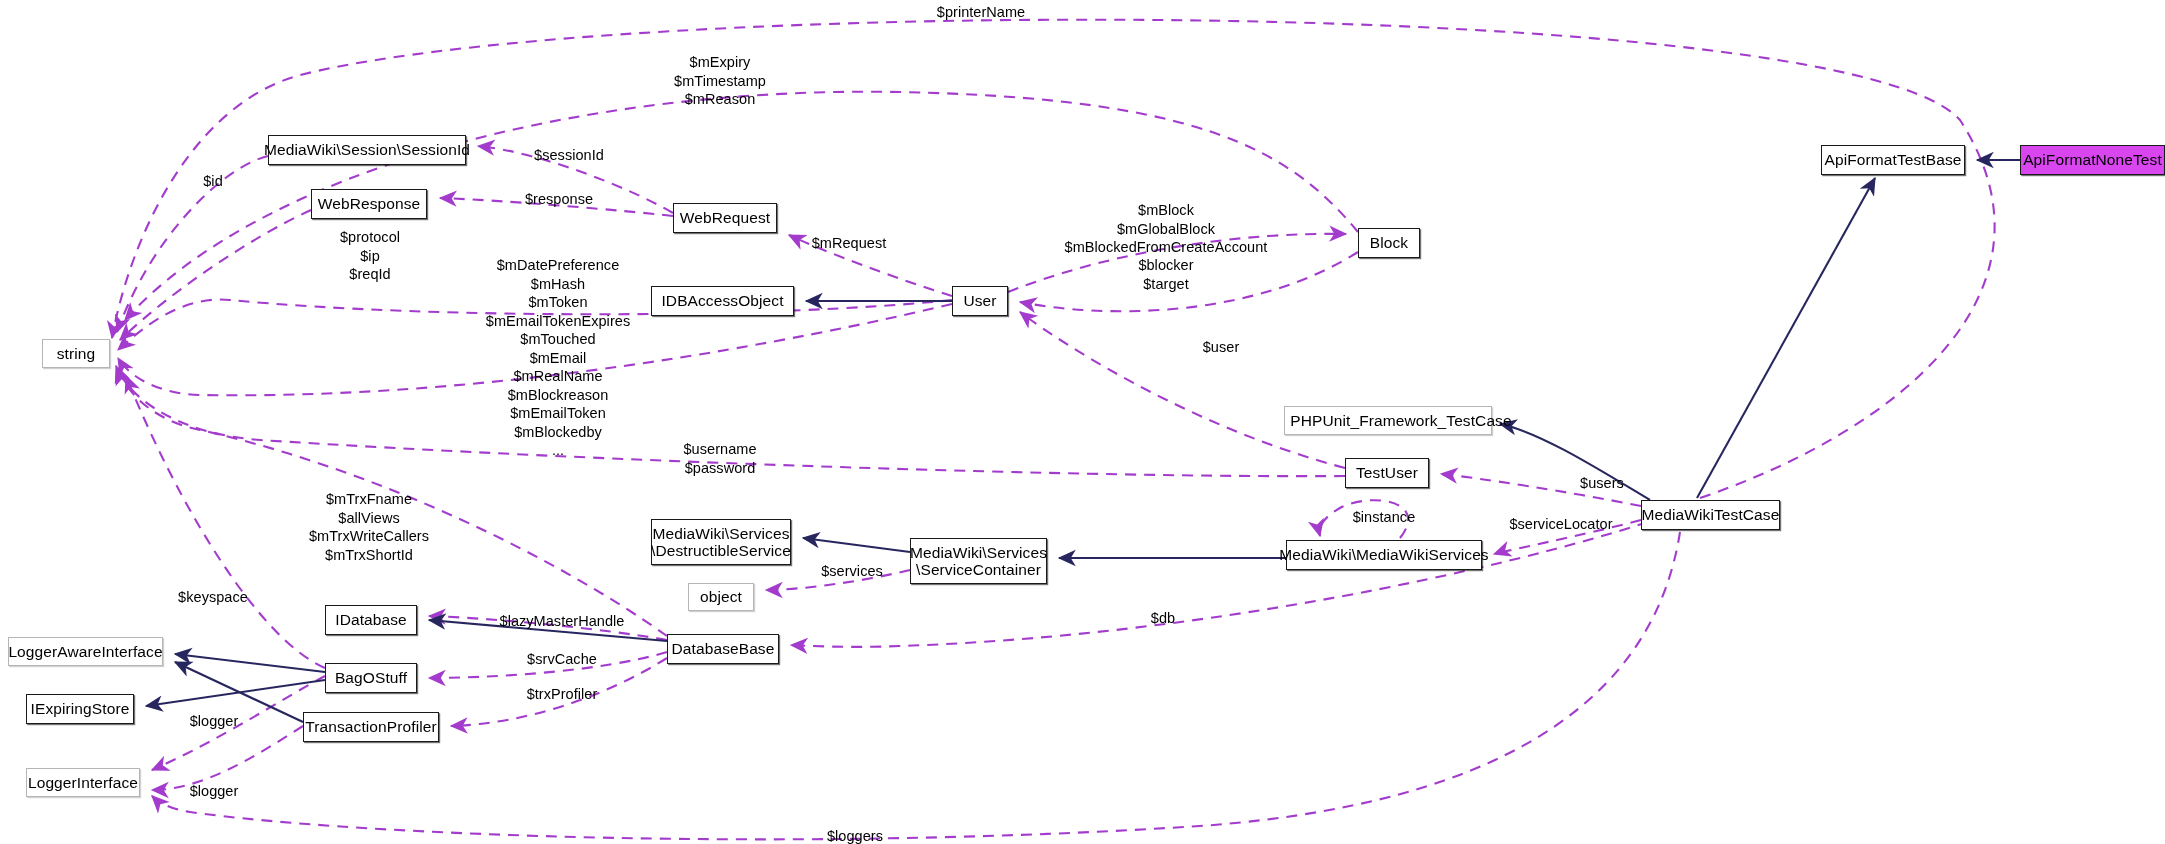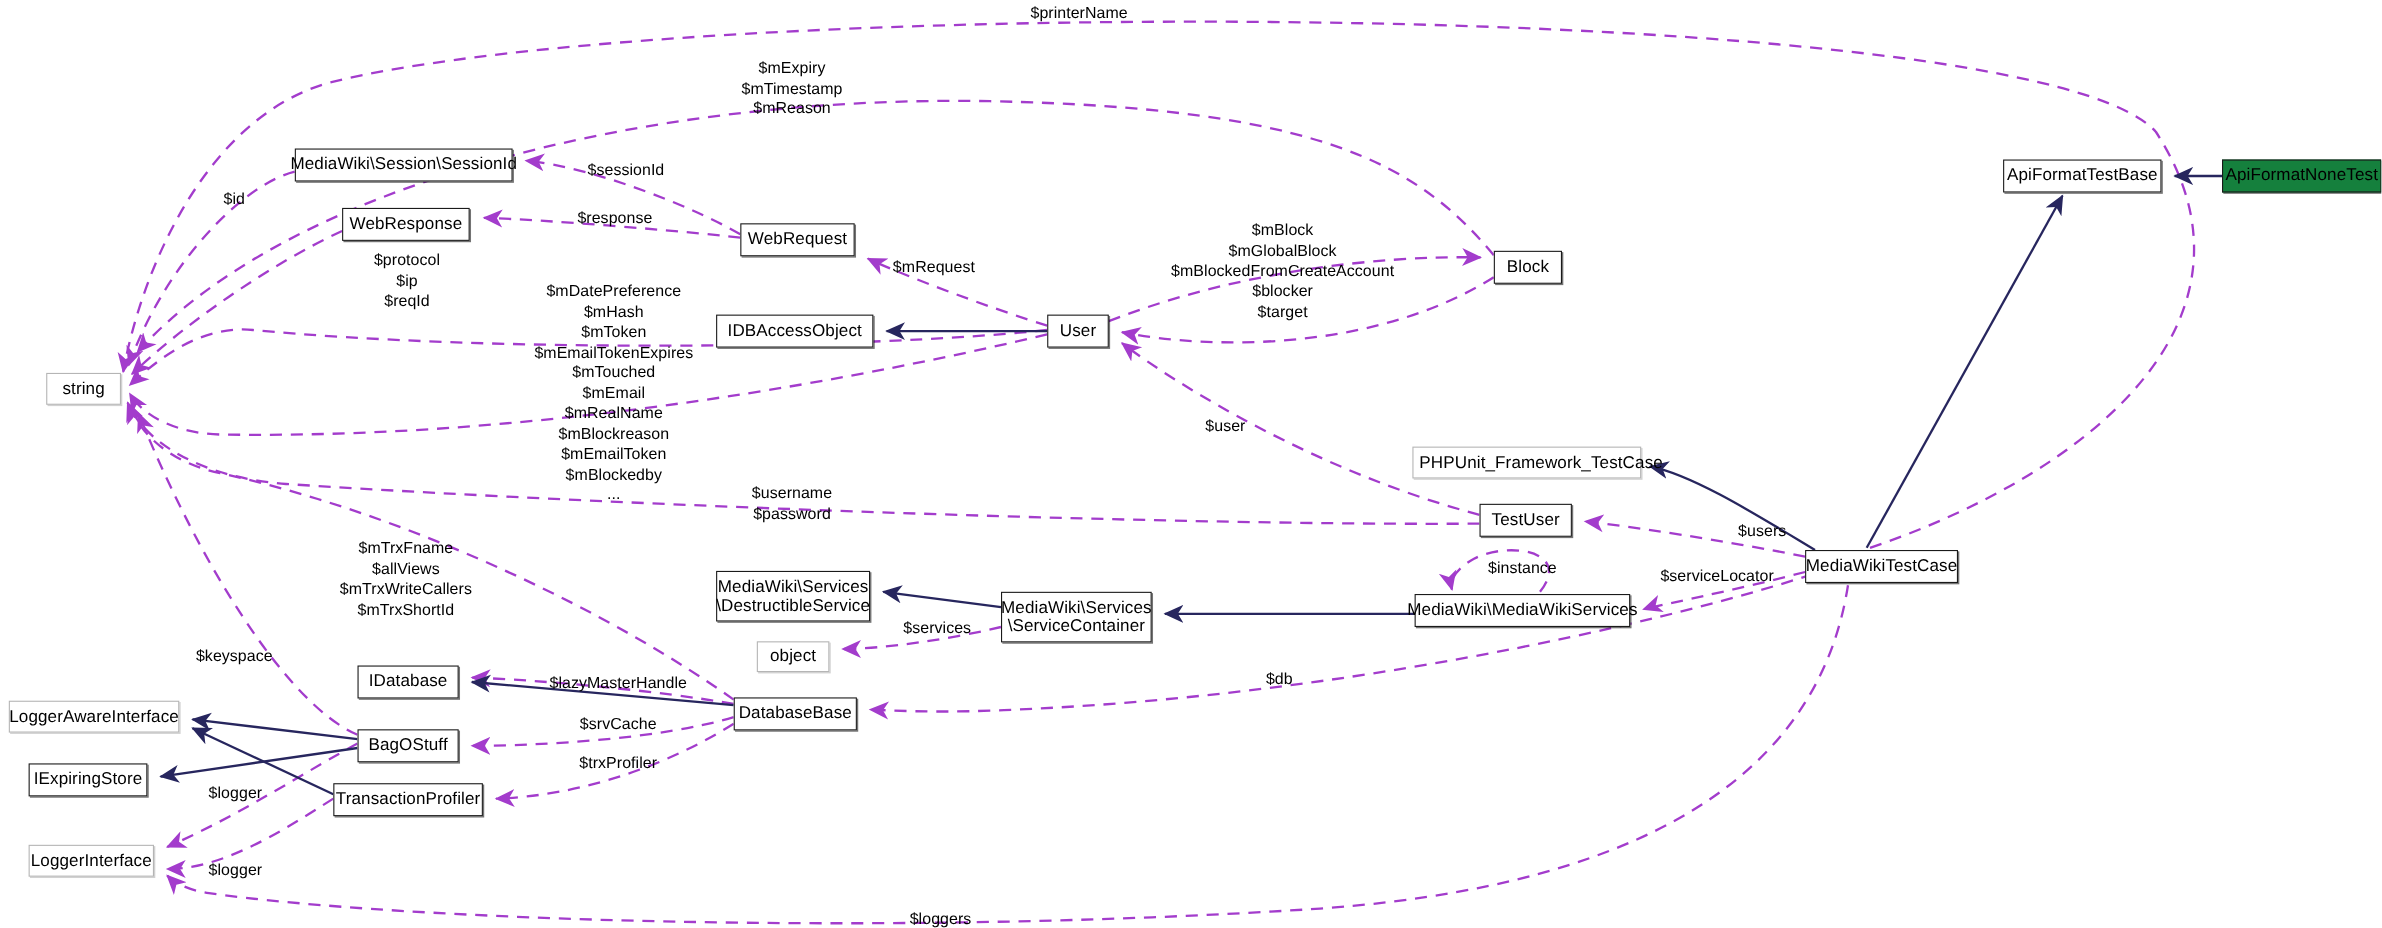--- a/index.html
+++ b/index.html
@@ -38,21 +38,21 @@
   }
   .node.solid {
     border: 1.6px solid #1a1a1a;
     box-shadow: 1.2px 1.2px 0 0 rgba(0,0,0,0.55);
   }
   .node.faint {
     border: 1.3px solid #b5b5b5;
     box-shadow: 1.2px 1.2px 0 0 rgba(0,0,0,0.18);
   }
   .node.highlight {
-    background: #15803d;
+    background: #d946ef;
     border: 1.6px solid #1a1a1a;
     box-shadow: 1.2px 1.2px 0 0 rgba(0,0,0,0.55);
   }
   .edge-label {
     position: absolute;
     font-size: 14.5px;
     color: #000000;
     text-align: center;
     line-height: 1.28;
     white-space: pre;
@@ -202,21 +202,21 @@
 $mEmailTokenExpires
 $mTouched
 $mEmail
 $mRealName
 $mBlockreason
 $mEmailToken
 $mBlockedby
 ...</div>
       <div class="edge-label" style="left: 1166px; top: 256px;">$blocker
 $target</div>
-      <div class="edge-label" style="left: 1114px; top: 338px; margin-top: 41px;">$user</div>
+      <div class="edge-label" style="left: 1221px; top: 338px;">$user</div>
       <div class="edge-label" style="left: 720px; top: 440px;">$username
 $password</div>
       <div class="edge-label" style="left: 1564px; top: 474px; margin-left: 38px;">$users</div>
       <div class="edge-label" style="left: 369px; top: 490px;">$mTrxFname
 $allViews
 $mTrxWriteCallers
 $mTrxShortId</div>
       <div class="edge-label" style="left: 1384px; top: 508px;">$instance</div>
       <div class="edge-label" style="left: 1561px; top: 515px;">$serviceLocator</div>
       <div class="edge-label" style="left: 852px; top: 562px;">$services</div>

